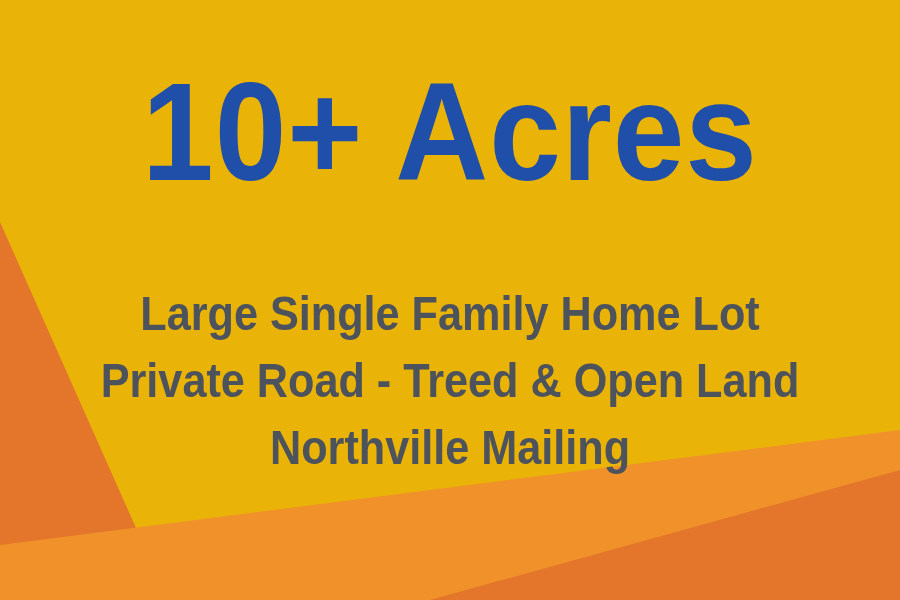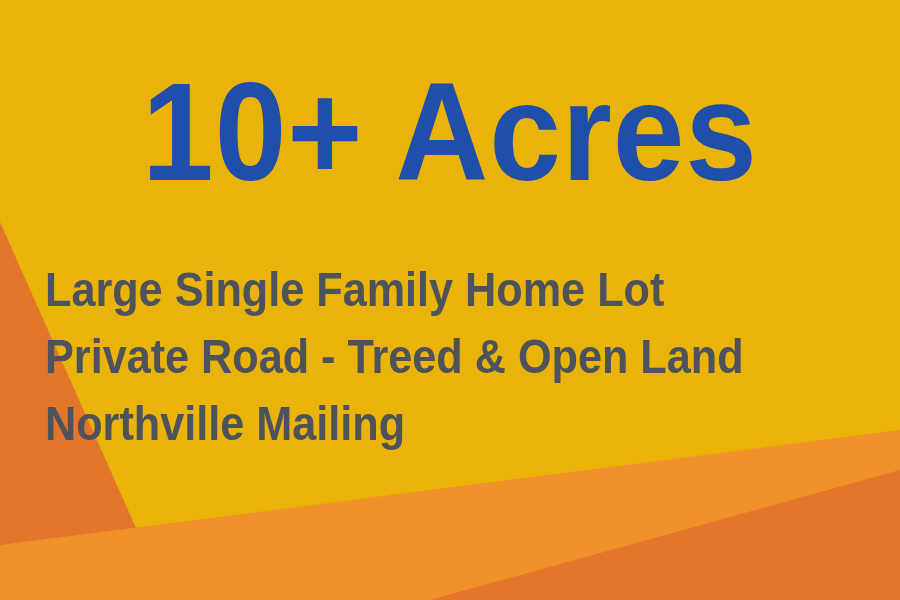--- a/index.html
+++ b/index.html
@@ -43,22 +43,23 @@
     font-size: 140px;
     line-height: 1.0;
     letter-spacing: 1px;
     transform: scaleX(0.92);
     transform-origin: 50% 50%;
     white-space: nowrap;
   }
   .subtitle-block {
     position: absolute;
     left: 0;
-    top: 256px;
+    top: 280px;
     width: 900px;
+    text-align: center;
   }
   .subtitle-line {
     color: #4d535d;
     font-family: "Liberation Sans Narrow", "Liberation Sans", "DejaVu Sans Condensed", sans-serif;
     font-weight: bold;
     font-size: 48px;
     line-height: 67px;
     letter-spacing: 0px;
     transform: scaleX(0.90);
     transform-origin: 50% 50%;

